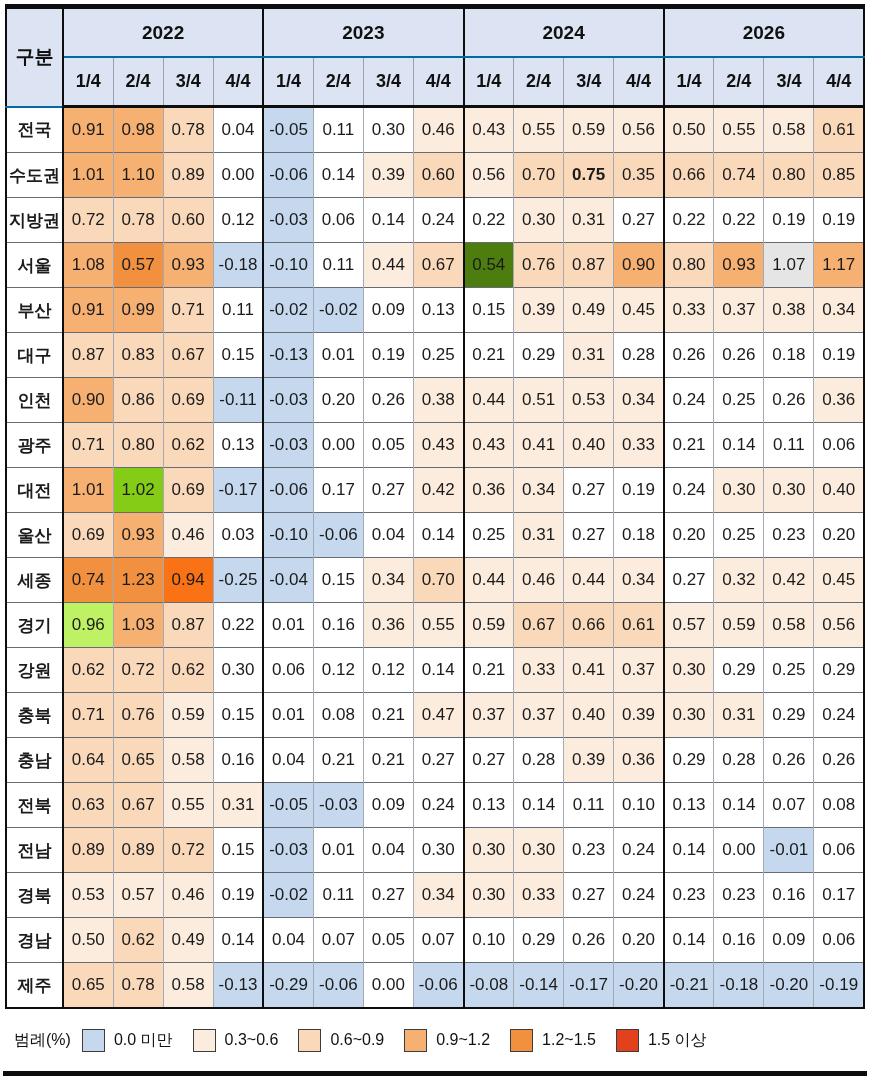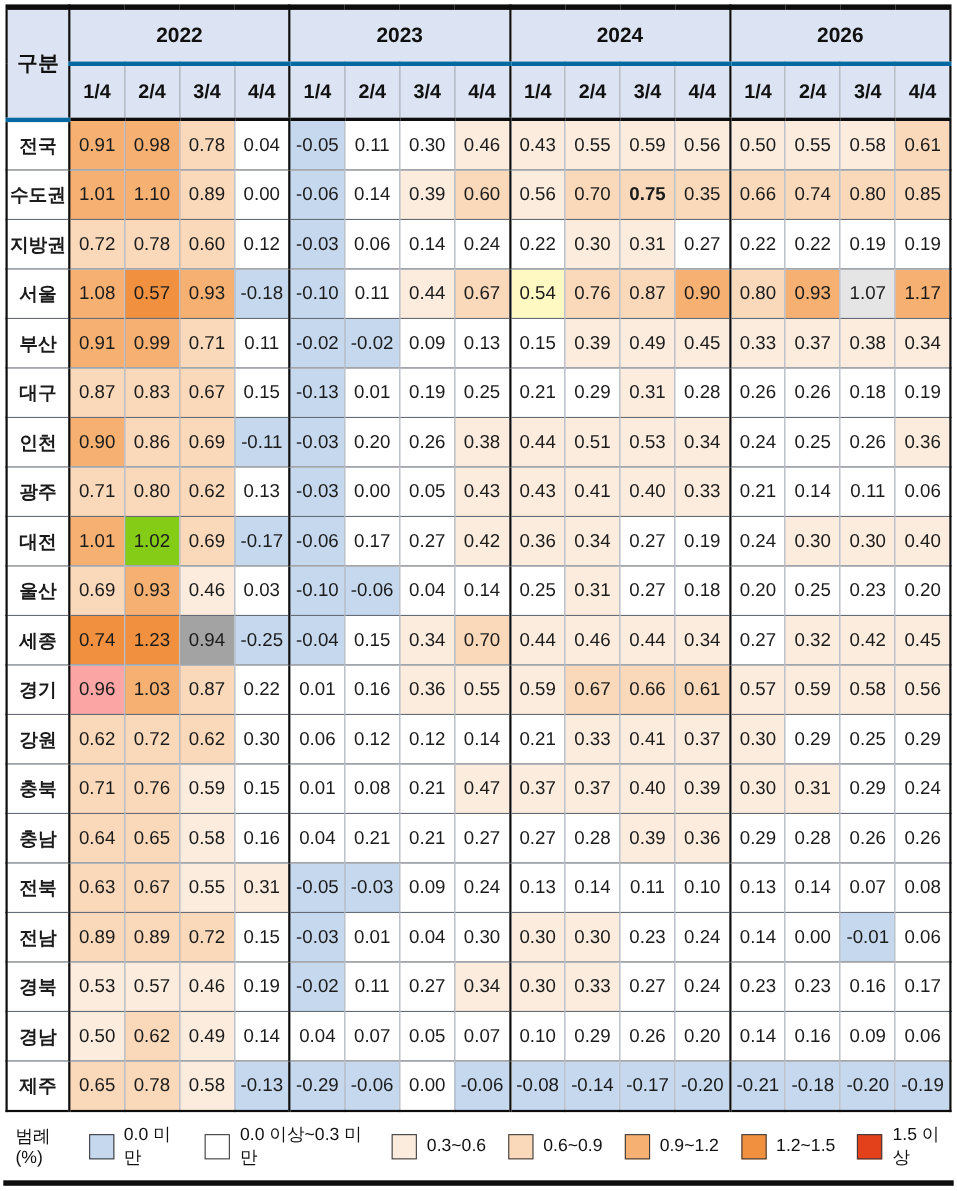--- a/index.html
+++ b/index.html
@@ -8,21 +8,21 @@
     font-family:"Liberation Sans","DejaVu Sans",sans-serif;
     color:#1b1b1b;
   }
   .wrap{margin:4px 5px 0 5px;}
   table{
     border-collapse:collapse;table-layout:fixed;width:860px;
     border:2px solid #0d0d0d;border-top-width:5px;
   }
   th,td{padding:0;text-align:center;vertical-align:middle;overflow:hidden;white-space:nowrap;}
   thead th{background:#dce3f2;font-weight:bold;color:#101010;}
-  tr.year-row th{height:47px;font-size:19px;border-bottom:4px solid #0369a1;}
+  tr.year-row th{height:47px;font-size:19px;border-bottom:2px solid #0369a1;}
   tr.q-row th{height:47px;font-size:18px;border-left:1px solid #9aa2b0;border-bottom:3px solid #0d0d0d;}
   th.corner{font-size:19px;border-right:2px solid #0d0d0d;border-bottom:3px solid #0d0d0d;}
   th.grp{border-left:2px solid #0d0d0d !important;}
   td.grp{border-left:2px solid #0d0d0d !important;}
   tbody th.region{
     background:#ffffff;font-size:17px;font-weight:bold;
     border-top:1px solid #666c75;border-right:2px solid #0d0d0d;
   }
   tbody td{
     height:44px;font-size:17px;
@@ -150,21 +150,21 @@
         <tr>
           <th class="region">서울</th>
           <td class="grp" style="background: rgb(246, 176, 113);">1.08</td>
           <td style="background: rgb(241, 145, 64);">0.57</td>
           <td style="background: rgb(246, 176, 113);">0.93</td>
           <td style="background: rgb(197, 216, 238);">-0.18</td>
           <td class="grp" style="background: rgb(197, 216, 238);">-0.10</td>
           <td style="background: rgb(255, 255, 255);">0.11</td>
           <td style="background: rgb(252, 236, 221);">0.44</td>
           <td style="background: rgb(250, 217, 187);">0.67</td>
-          <td class="grp" style="background: #fef9c3;">0.54</td>
+          <td class="grp" style="background: #4d7c0f;">0.54</td>
           <td style="background: rgb(250, 217, 187);">0.76</td>
           <td style="background: rgb(250, 217, 187);">0.87</td>
           <td style="background: rgb(246, 176, 113);">0.90</td>
           <td class="grp" style="background: rgb(250, 217, 187);">0.80</td>
           <td style="background: rgb(246, 176, 113);">0.93</td>
           <td style="background: #e5e5e5;">1.07</td>
           <td style="background: rgb(246, 176, 113);">1.17</td>
         </tr>
         <tr>
           <th class="region">부산</th>
@@ -277,38 +277,38 @@
           <td style="background: rgb(255, 255, 255);">0.18</td>
           <td class="grp" style="background: rgb(255, 255, 255);">0.20</td>
           <td style="background: rgb(255, 255, 255);">0.25</td>
           <td style="background: rgb(255, 255, 255);">0.23</td>
           <td style="background: rgb(255, 255, 255);">0.20</td>
         </tr>
         <tr>
           <th class="region">세종</th>
           <td class="grp" style="background: rgb(241, 145, 64);">0.74</td>
           <td style="background: rgb(241, 145, 64);">1.23</td>
-          <td style="background: #a3a3a3;">0.94</td>
+          <td style="background: #f97316;">0.94</td>
           <td style="background: rgb(197, 216, 238);">-0.25</td>
           <td class="grp" style="background: rgb(197, 216, 238);">-0.04</td>
           <td style="background: rgb(255, 255, 255);">0.15</td>
           <td style="background: rgb(252, 236, 221);">0.34</td>
           <td style="background: rgb(250, 217, 187);">0.70</td>
           <td class="grp" style="background: rgb(252, 236, 221);">0.44</td>
           <td style="background: rgb(252, 236, 221);">0.46</td>
           <td style="background: rgb(252, 236, 221);">0.44</td>
           <td style="background: rgb(252, 236, 221);">0.34</td>
           <td class="grp" style="background: rgb(255, 255, 255);">0.27</td>
           <td style="background: rgb(252, 236, 221);">0.32</td>
           <td style="background: rgb(252, 236, 221);">0.42</td>
           <td style="background: rgb(252, 236, 221);">0.45</td>
         </tr>
         <tr>
           <th class="region">경기</th>
-          <td class="grp" style="background: #fca5a5;">0.96</td>
+          <td class="grp" style="background: #bef264;">0.96</td>
           <td style="background: rgb(246, 176, 113);">1.03</td>
           <td style="background: rgb(250, 217, 187);">0.87</td>
           <td style="background: rgb(255, 255, 255);">0.22</td>
           <td class="grp" style="background: rgb(255, 255, 255);">0.01</td>
           <td style="background: rgb(255, 255, 255);">0.16</td>
           <td style="background: rgb(252, 236, 221);">0.36</td>
           <td style="background: rgb(252, 236, 221);">0.55</td>
           <td class="grp" style="background: rgb(252, 236, 221);">0.59</td>
           <td style="background: rgb(250, 217, 187);">0.67</td>
           <td style="background: rgb(250, 217, 187);">0.66</td>
@@ -473,24 +473,20 @@
       </tbody>
   </table>
 </div>
 
 <div class="legend">
   <span class="legend-label">범례(%)</span>
   <span id="legend-items" style="display:flex;align-items:center;">
       <span class="legend-item">
         <span class="swatch" style="background: rgb(197, 216, 238);"></span>
         <span>0.0 미만</span>
-      </span>
-      <span class="legend-item">
-        <span class="swatch" style="background: rgb(255, 255, 255);"></span>
-        <span>0.0 이상~0.3 미만</span>
       </span>
       <span class="legend-item">
         <span class="swatch" style="background: rgb(252, 236, 221);"></span>
         <span>0.3~0.6</span>
       </span>
       <span class="legend-item">
         <span class="swatch" style="background: rgb(250, 217, 187);"></span>
         <span>0.6~0.9</span>
       </span>
       <span class="legend-item">

